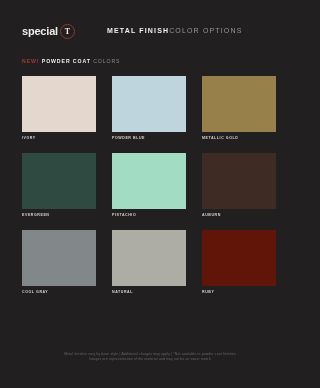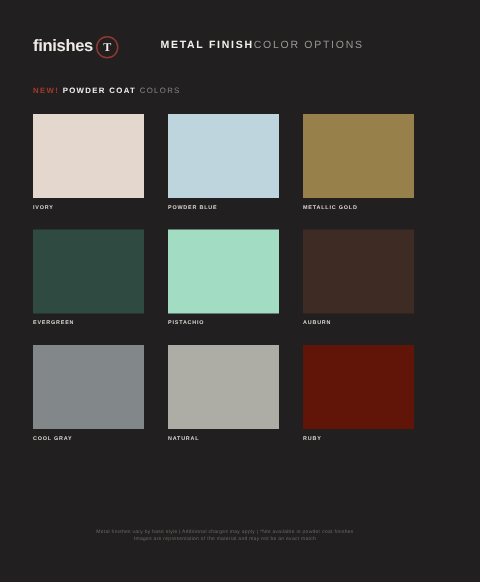--- a/index.html
+++ b/index.html
@@ -86,21 +86,21 @@
     white-space:nowrap;
   }
 </style>
 </head>
 <body>
 
 <div class="page">
 
   <div class="header">
     <div class="logo">
-      <span class="logo-word">finishes</span>
+      <span class="logo-word">special</span>
       <span class="logo-badge">
         <span class="logo-badge-letter">T</span>
       </span>
     </div>
     <div class="header-title">
       <span class="ht-strong">METAL FINISH</span><span class="ht-light">COLOR OPTIONS</span>
     </div>
   </div>
 
   <div class="subtitle">

